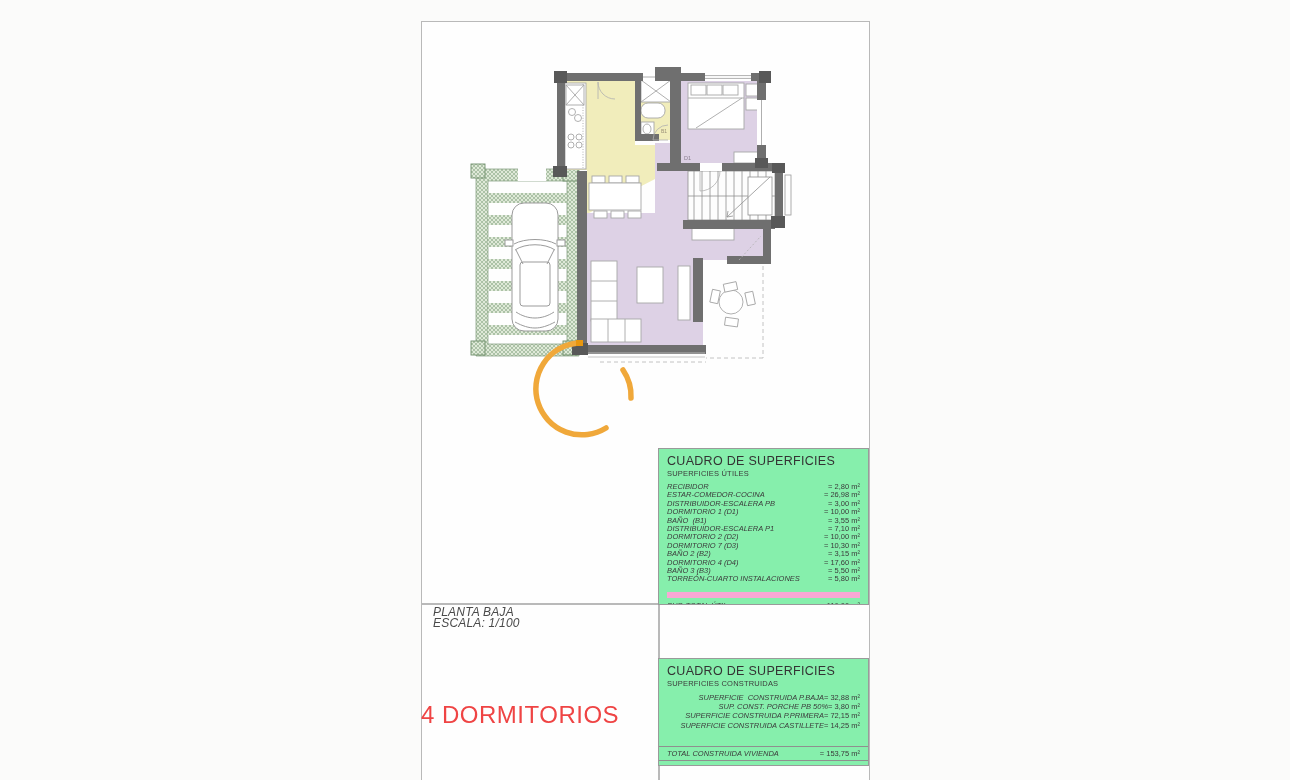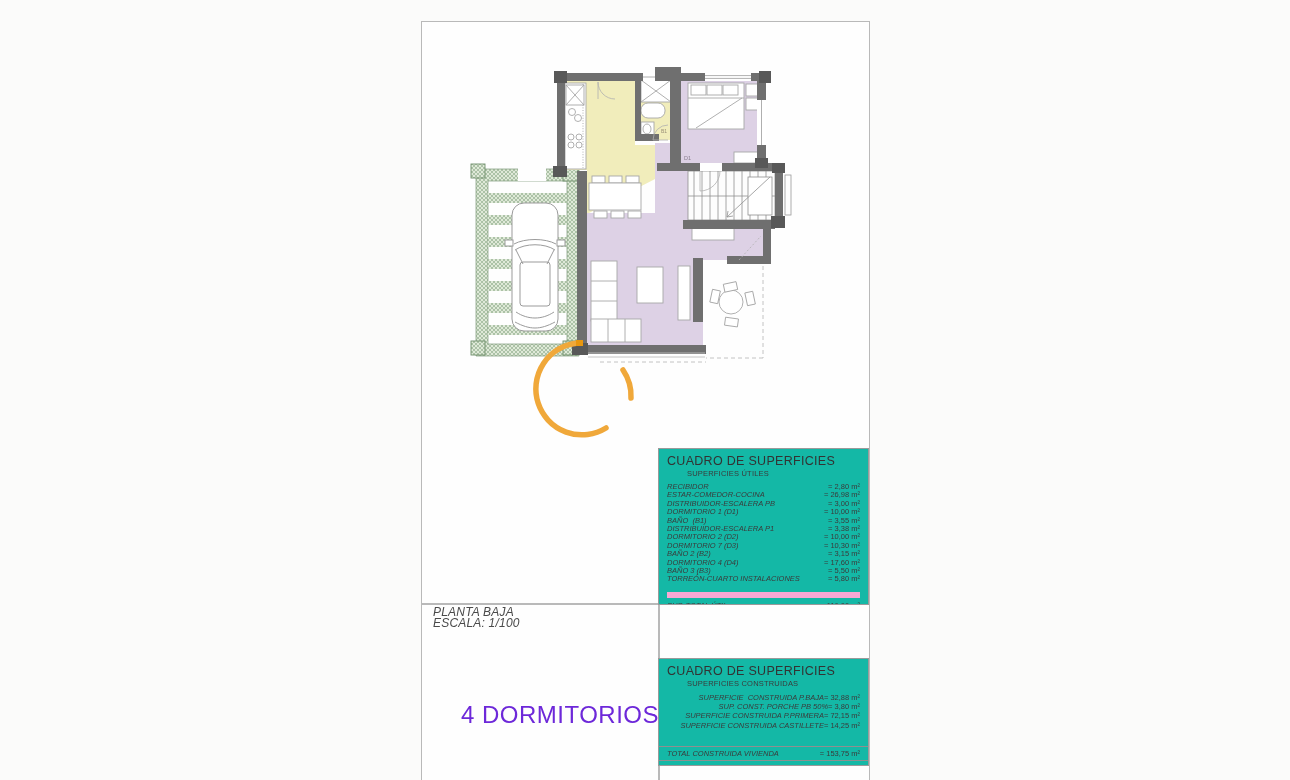--- a/index.html
+++ b/index.html
@@ -10,29 +10,29 @@
   
   .frame {
     position:absolute; left:421px; top:21px; width:447px; height:759px;
     border-top:1.5px solid #b9b9b9; border-left:1.5px solid #b9b9b9; border-right:1.5px solid #b9b9b9;
     background:#fefefe;
   }
   .hline { position:absolute; left:421px; top:603px; width:238px; height:1.5px; background:#b9b9b9; }
   .vline { position:absolute; left:658px; top:603px; width:1.5px; height:177px; background:#b9b9b9; }
 
   .planta-label { position:absolute; left:433px; top:607px; font-size:12px; line-height:11px; color:#4a4a4a; letter-spacing:.2px;font-style:italic; }
-  .dormitorios { position:absolute; left:421px; top:701px; width:238px; text-align:right; font-size:24px; color:#6d28d9; letter-spacing:.5px; }
+  .dormitorios { position:absolute; left:421px; top:701px; width:238px; text-align:left; font-size:24px; color:#ef4444; letter-spacing:.5px; }
 
   
-  .surface-table { position:absolute; left:658px; width:211px; border:1px solid #9a9a9a; box-sizing:border-box; color:#3b3b3b; background:#14b8a6; overflow:hidden; }
+  .surface-table { position:absolute; left:658px; width:211px; border:1px solid #9a9a9a; box-sizing:border-box; color:#3b3b3b; background:#86efac; overflow:hidden; }
   #table1 { top:448px; height:157px; }
   #table2 { top:658px; height:108px; }
   .tbl-head { padding:5px 8px 0; }
   .tbl-title { font-size:12.5px; letter-spacing:.3px; color:#333; }
-  .tbl-sub { font-size:7.5px; margin-top:1px; letter-spacing:.2px;margin-left:20px; }
+  .tbl-sub { font-size:7.5px; margin-top:1px; letter-spacing:.2px; }
   .rows { margin-top:5px; padding:0 8px; }
   .row { display:flex; justify-content:space-between; font-size:7.5px; line-height:8.4px; }
   #table2 .row { line-height:9.2px;justify-content:flex-end; }
   .lbl { white-space:pre;font-style:italic; }
   .total-row1 { margin:8px 8px 1px; border-top:6px solid #f9a8d4; padding-top:3px; display:flex; justify-content:space-between; font-size:7.5px; }
   .total-row2 { margin-top:16px; border-top:1px solid #8f8f8f; border-bottom:1px solid #8f8f8f; padding:2px 8px; display:flex; justify-content:space-between; font-size:7.5px; }
   .extra-rows { margin-top:14px; }
 
   .plan-svg { position:absolute; left:440px; top:40px; width:450px; height:420px; }
   svg text.tiny { font-family:"Liberation Sans",sans-serif; }
@@ -259,21 +259,21 @@
       <div class="row">
       <span class="lbl">DORMITORIO 1 (D1)</span>
       <span class="val">= 10,00 m²</span>
     </div>
       <div class="row">
       <span class="lbl">BAÑO  (B1)</span>
       <span class="val">= 3,55 m²</span>
     </div>
       <div class="row">
       <span class="lbl">DISTRIBUIDOR-ESCALERA P1</span>
-      <span class="val">= 3,38 m²</span>
+      <span class="val">= 7,10 m²</span>
     </div>
       <div class="row">
       <span class="lbl">DORMITORIO 2 (D2)</span>
       <span class="val">= 10,00 m²</span>
     </div>
       <div class="row">
       <span class="lbl">DORMITORIO 7 (D3)</span>
       <span class="val">= 10,30 m²</span>
     </div>
       <div class="row">

